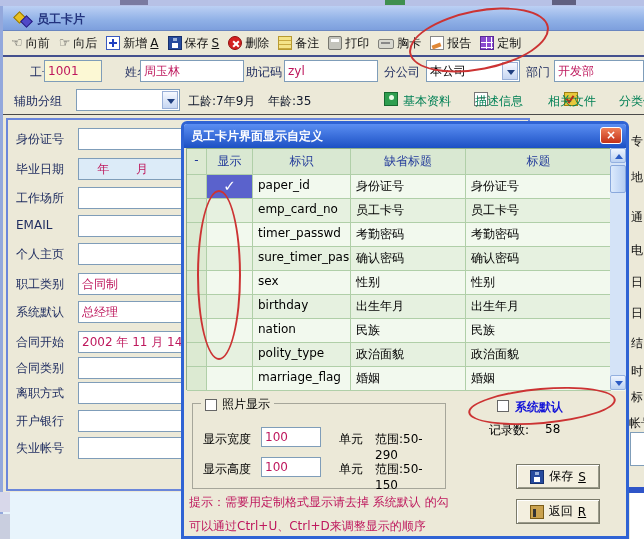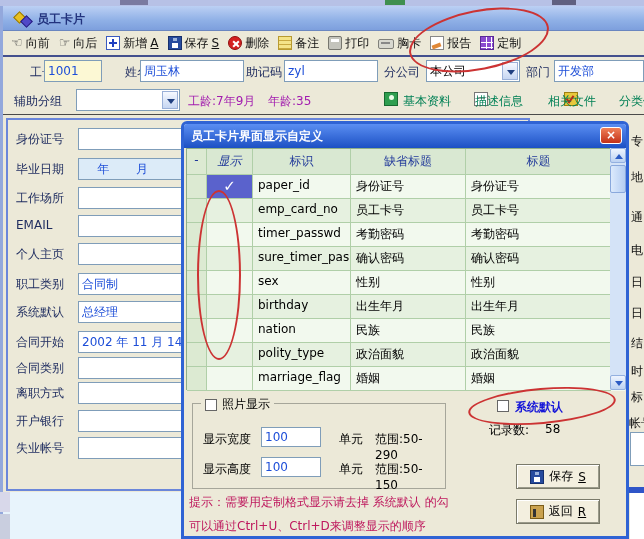--- a/index.html
+++ b/index.html
@@ -3,28 +3,28 @@
 <meta charset="utf-8">
 <style>
   html,body{margin:0;padding:0;background:#9aa8c8;}
   *{box-sizing:border-box;}
   .screen{position:relative;width:644px;height:539px;overflow:hidden;
     background:#ece9d8;font-family:"DejaVu Sans","Liberation Sans",sans-serif;
     font-size:12px;color:#000;}
   .abs{position:absolute;}
   .lbl{color:#1c2a5e;white-space:nowrap;}
   .inp{position:absolute;background:#fff;border:1px solid #7f9db9;height:22px;
-    line-height:20px;padding:0 3px;white-space:pre;overflow:hidden;color:#1d4ed8;}
+    line-height:20px;padding:0 3px;white-space:pre;overflow:hidden;color:#be185d;}
   .combo{position:absolute;background:#fff;border:1px solid #7f9db9;height:22px;
     line-height:20px;padding:0 3px;overflow:hidden;}
   .combo .cbtn{position:absolute;right:1px;top:1px;bottom:1px;width:16px;
     background:linear-gradient(#f6f9ff,#c6d6f2);border:1px solid #9ab0d8;}
   .tri-dn{position:absolute;left:4px;top:7px;width:0;height:0;
     border-left:4px solid transparent;border-right:4px solid transparent;border-top:5px solid #204080;}
-  .redtxt{color:#a21caf;white-space:nowrap;text-align:center;}
+  .redtxt{color:#0f172a;white-space:nowrap;text-align:center;}
   .glink{color:#008055;white-space:nowrap;cursor:pointer;}
   
   .tbar{position:absolute;left:3px;top:6px;right:0;height:25px;
     background:linear-gradient(#bcd0f4,#8fb0e6 60%,#7d9fdd);border-bottom:1px solid #6a86c0;}
   .ttext{position:absolute;left:34px;top:5px;color:#22337e;font-weight:bold;}
   .dia{position:absolute;width:9px;height:9px;transform:rotate(45deg);}
   
   .tools{position:absolute;left:3px;top:31px;right:0;height:26px;background:#ece9d8;
     border-bottom:2px solid #44508e;display:flex;align-items:center;gap:9px;padding-left:8px;}
   .titem{display:flex;align-items:center;gap:3px;cursor:pointer;white-space:nowrap;color:#111;}
@@ -71,21 +71,21 @@
   .dlg-title{position:absolute;left:7px;top:4px;color:#fff;font-weight:bold;}
   .dlg-close{position:absolute;right:4px;top:3px;width:22px;height:17px;border:1px solid #fff;border-radius:3px;
     background:linear-gradient(#f08058,#c23018);color:#fff;font-weight:bold;text-align:center;line-height:15px;cursor:pointer;}
   .dlg-table{position:absolute;left:2px;top:24px;width:440px;height:242px;background:#fff;border:1px solid #8fae88;}
   .trow{display:flex;height:24px;}
   .thead{height:26px;}
   .tc{border-right:1px solid #b0cfa8;border-bottom:1px solid #b0cfa8;padding:3px 5px 0 5px;
     overflow:hidden;white-space:nowrap;}
   .hc{background:#d9e8d2;color:#223a9a;text-align:center;padding-top:4px;}
   .c0{width:20px;background:#dcead2;padding-left:2px;padding-right:2px;text-align:center;}
-  .c1{width:46px;text-align:center;font-style:italic;}
+  .c1{width:46px;text-align:center;}
   .c2{width:98px;} .c3{width:115px;} .c4{width:145px;border-right:none;}
   .rA{background:#f2f9ee;} .rB{background:#e6f1e0;}
   .checkcell{background:#5a62cc;color:#fff;font-weight:bold;font-size:15px;padding-top:2px;}
   
   .sbar{position:absolute;left:426px;top:24px;width:16px;height:242px;background:#d4e3f7;}
   .sbtn{position:absolute;left:0;width:16px;height:15px;background:linear-gradient(#eef4fe,#bcd2f2);
     border:1px solid #93b0e0;border-radius:2px;}
   .arr-up{position:absolute;left:4px;top:5px;width:0;height:0;border-left:4px solid transparent;
     border-right:4px solid transparent;border-bottom:5px solid #2c5cc4;}
   .arr-dn{position:absolute;left:4px;top:5px;width:0;height:0;border-left:4px solid transparent;

